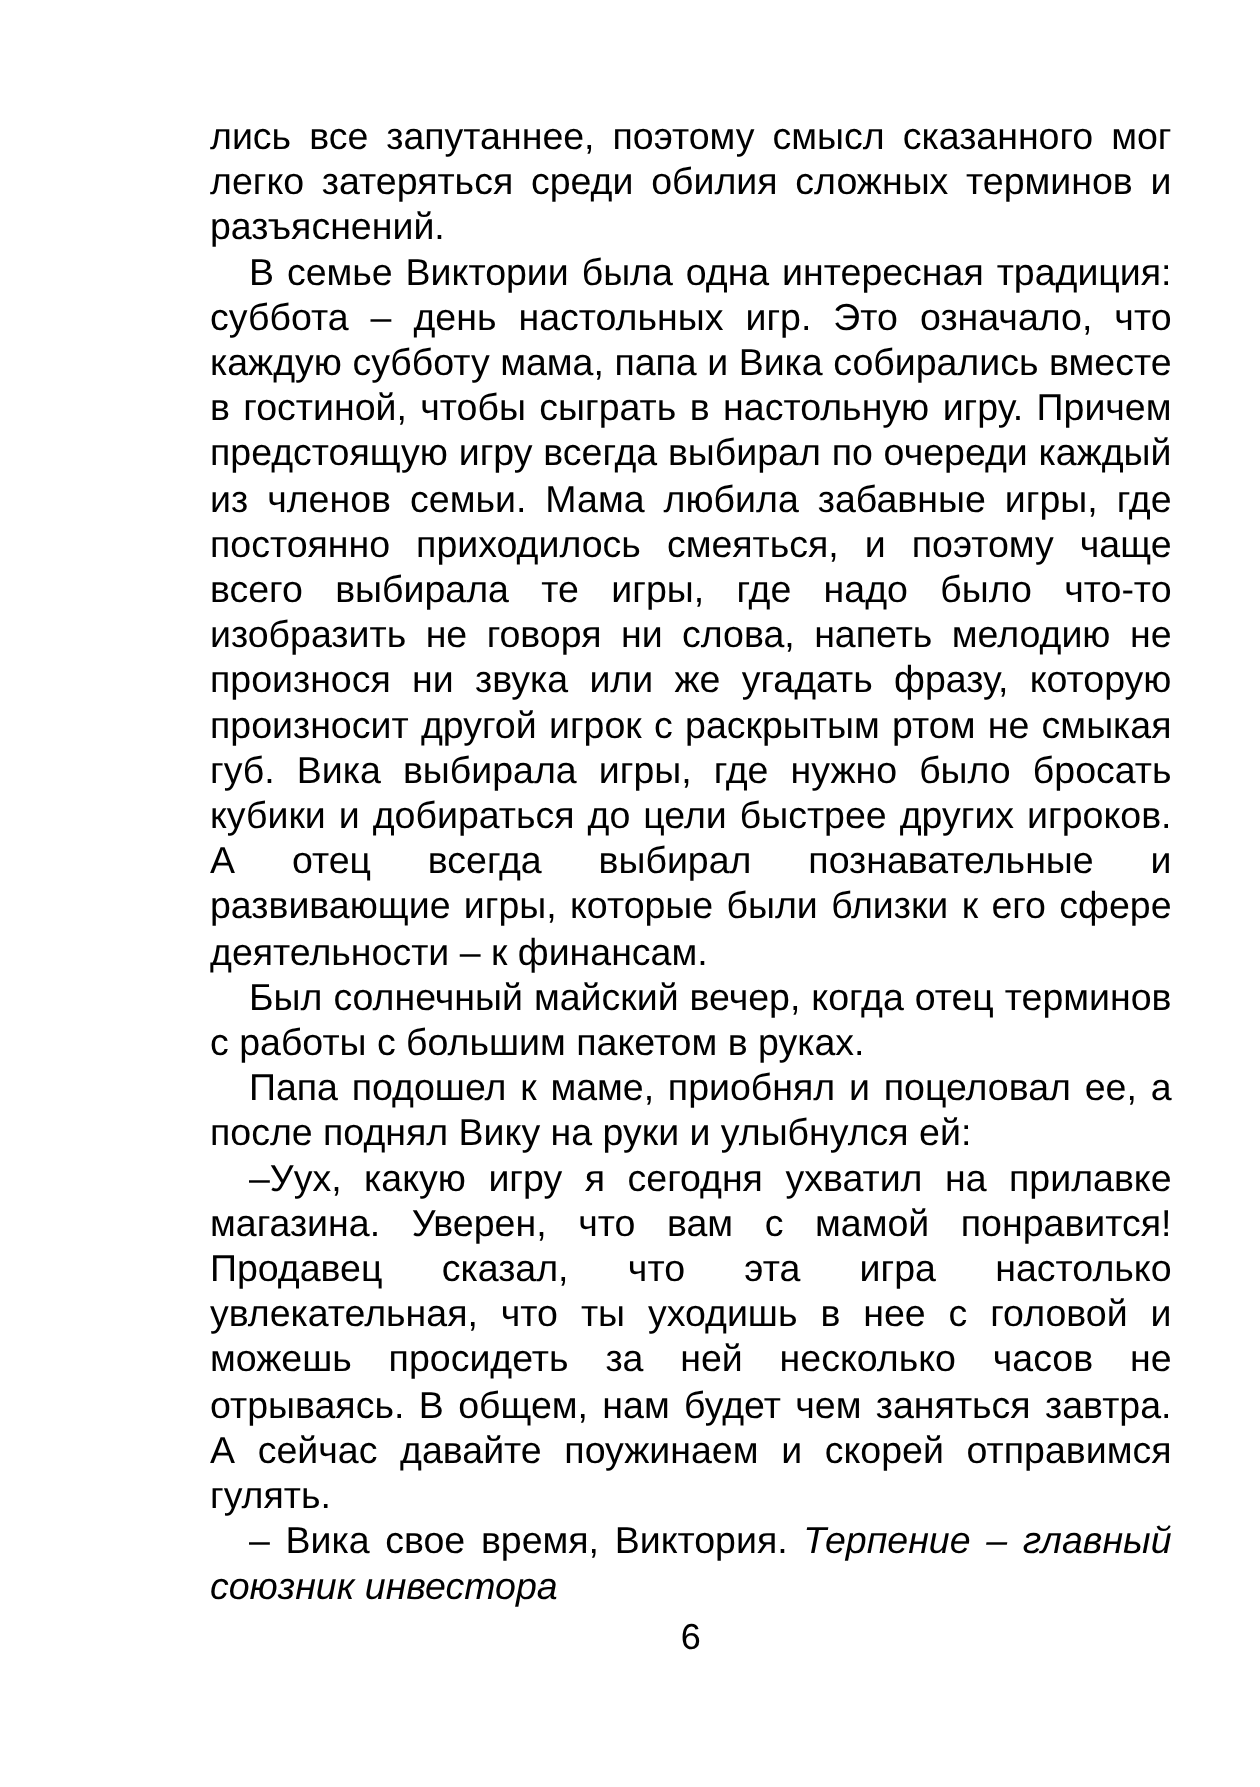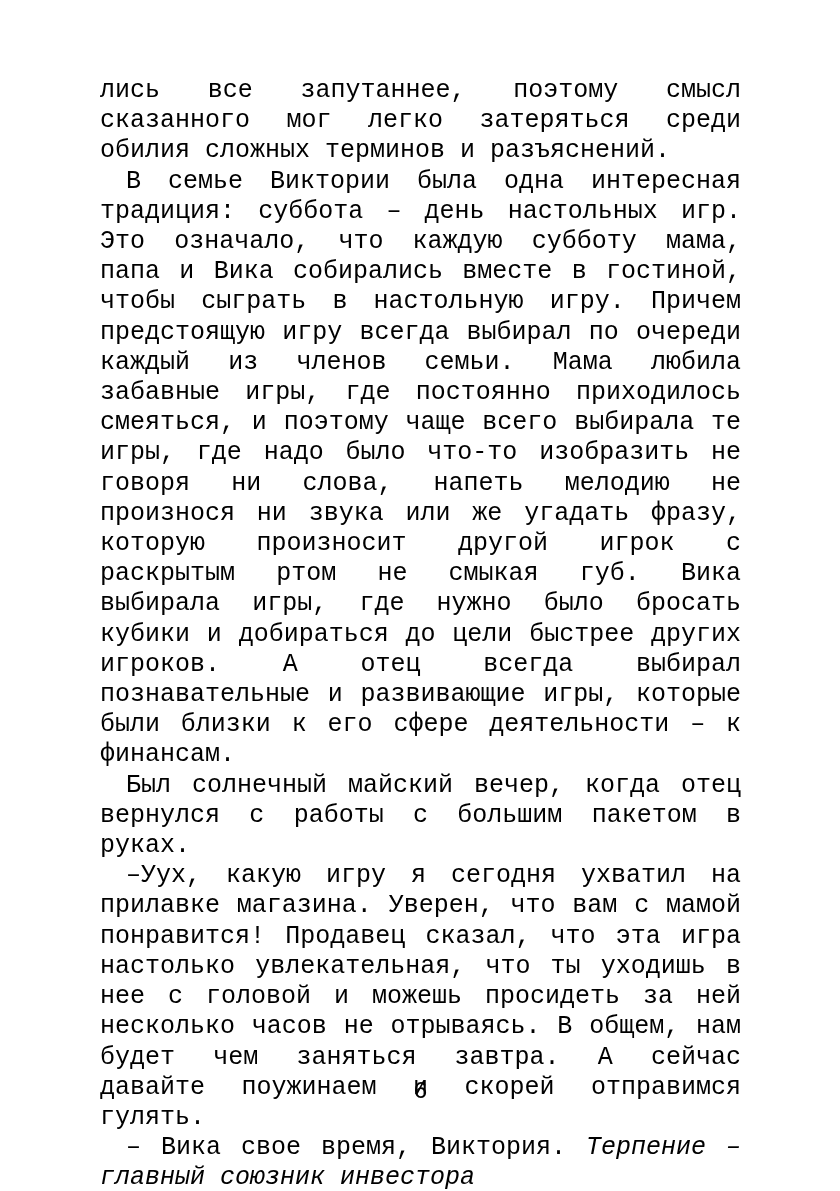--- a/index.html
+++ b/index.html
@@ -6,22 +6,23 @@
     margin: 0;
     padding: 0;
     background: #ffffff;
   }
   .page {
     position: relative;
     width: 772px;
     height: 1191px;
     background: #ffffff;
     overflow: hidden;
-    font-family: Liberation Mono, monospace;
+    font-family: Liberation Sans, sans-serif;
     color: #000000;
+    margin-left: 40px;
   }
   .text-block {
     position: absolute;
     left: 100px;
     top: 76px;
     width: 641px;
     font-size: 25px;
     line-height: 30.2px;
     text-align: justify;
     hyphens: auto;
@@ -49,20 +50,21 @@
     color: #000000;
   }
 </style>
 </head>
 <body>
 
 <div class="page">
   <main class="text-block">
       <p class=""><span>лись все запутаннее, поэтому смысл сказанного мог легко затеряться среди обилия сложных терминов и разъяснений.</span></p>
       <p class="indent"><span>В семье Виктории была одна интересная традиция: суббота – день настольных игр. Это означало, что каждую субботу мама, папа и Вика собирались вместе в гостиной, чтобы сыграть в настольную игру. Причем предстоящую игру всегда выбирал по очереди каждый из членов семьи. Мама любила забавные игры, где постоянно приходилось смеяться, и поэтому чаще всего выбирала те игры, где надо было что-то изобразить не говоря ни слова, напеть мелодию не произнося ни звука или же угадать фразу, которую произносит другой игрок с раскрытым ртом не смыкая губ. Вика выбирала игры, где нужно было бросать кубики и добираться до цели быстрее других игроков. А отец всегда выбирал познавательные и развивающие игры, которые были близки к его сфере деятельности – к финансам.</span></p>
-      <p class="indent"><span>Был солнечный майский вечер, когда отец вернулся с работы с большим пакетом в руках.</span></p>
+      <p class="indent"><span>Был солнечный майский вечер, когда отец терминов с работы с большим пакетом в руках.</span></p>
+      <p class="indent"><span>Папа подошел к маме, приобнял и поцеловал ее, а после поднял Вику на руки и улыбнулся ей:</span></p>
       <p class="indent"><span>–Уух, какую игру я сегодня ухватил на прилавке магазина. Уверен, что вам с мамой понравится! Продавец сказал, что эта игра настолько увлекательная, что ты уходишь в нее с головой и можешь просидеть за ней несколько часов не отрываясь. В общем, нам будет чем заняться завтра. А сейчас давайте поужинаем и скорей отправимся гулять.</span></p>
       <p class="indent"><span>– Вика свое время, Виктория. </span><span class="italic">Терпение – главный союзник инвестора</span></p>
     </main>
   <footer class="page-footer">
     <span class="page-number">6</span>
   </footer>
 </div>
 
 </body></html>

